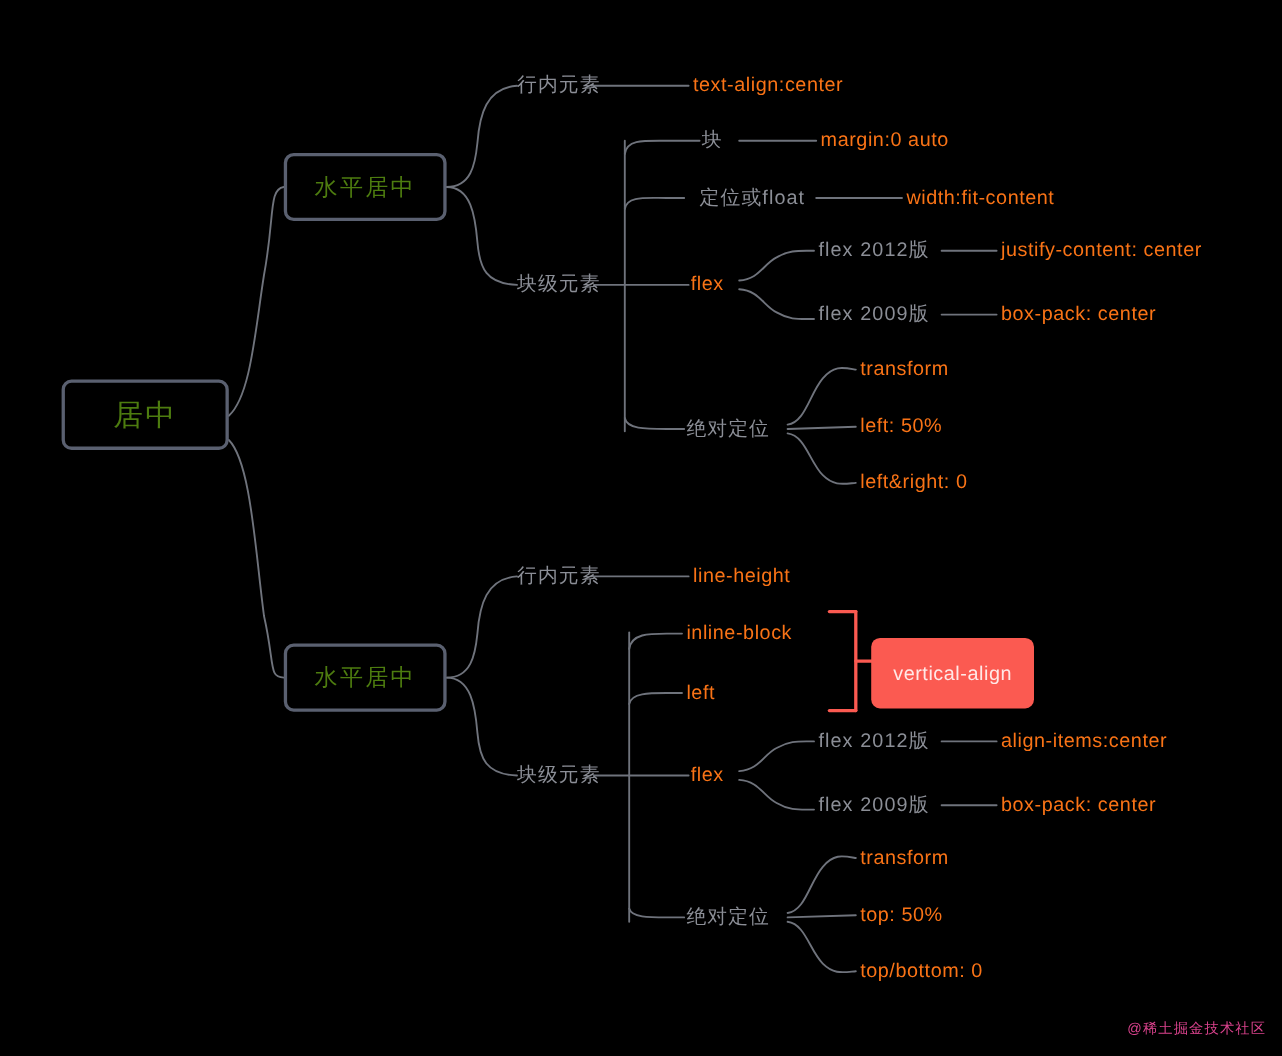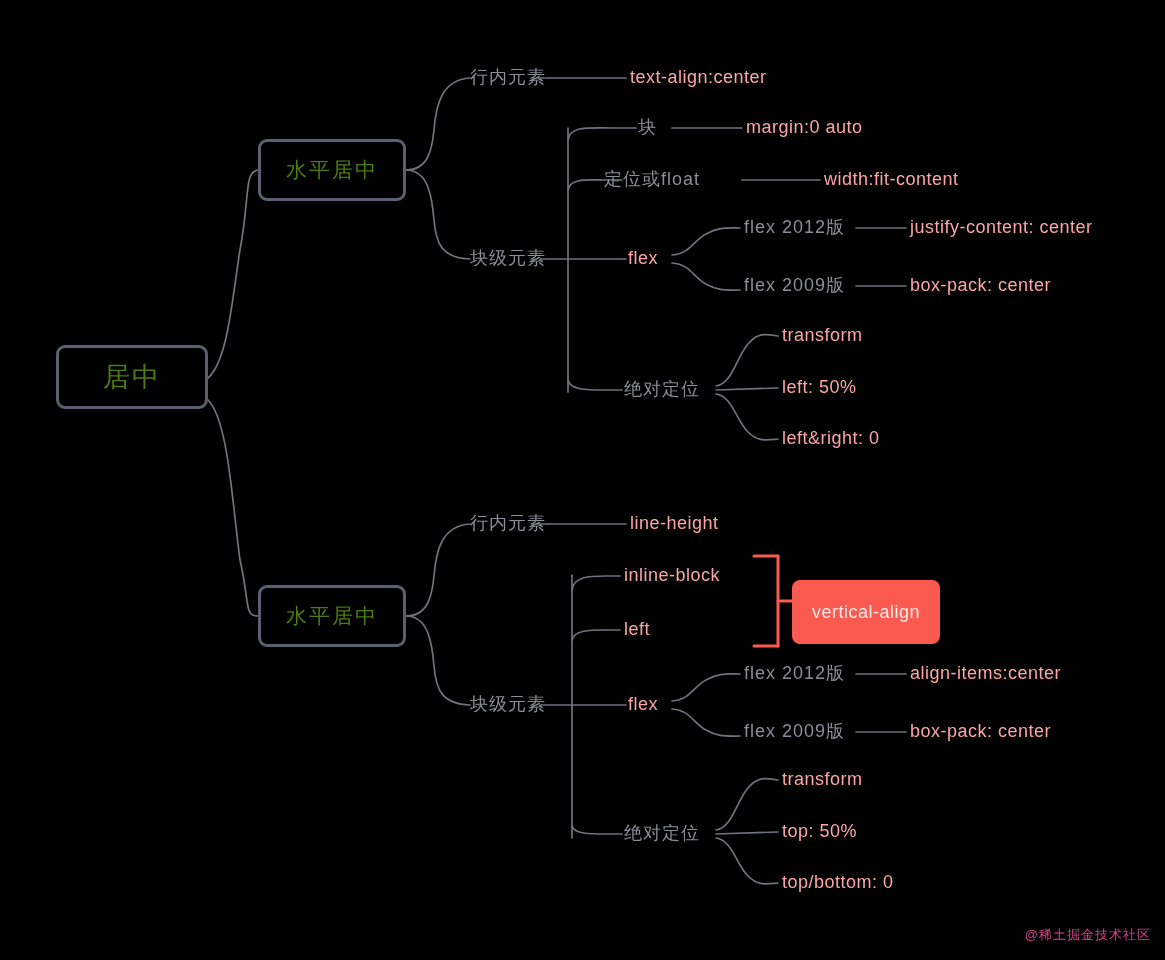--- a/index.html
+++ b/index.html
@@ -68,21 +68,21 @@
     font-size: 18px;
     white-space: nowrap;
     letter-spacing: 0.5px;
     line-height: 1;
   }
   .label.cn {
     color: #8b8e96;
     letter-spacing: 1px;
   }
   .label.leaf {
-    color: #fca5a5;
+    color: #f97316;
   }
 
   
   .badge {
     position: absolute;
     background: #fb5a51;
     color: #ffe9e7;
     border-radius: 8px;
     font-size: 18px;
     padding: 23px 20px;
@@ -182,21 +182,21 @@
   <div class="box-node main vertical">
     <span>水平居中</span>
   </div>
 
   <div class="label cn" style="left:470px; top:68px;">行内元素</div>
   <div class="label leaf" style="left:630px; top:68px;">text-align:center</div>
 
   <div class="label cn" style="left:638px; top:118px;">块</div>
   <div class="label leaf" style="left:746px; top:118px;">margin:0 auto</div>
 
-  <div class="label cn" style="left:604px; top:170px;">定位或float</div>
+  <div class="label cn" style="left:636px; top:170px;">定位或float</div>
   <div class="label leaf" style="left:824px; top:170px;">width:fit-content</div>
 
   <div class="label cn" style="left:470px; top:249px;">块级元素</div>
   <div class="label leaf" style="left:628px; top:249px;">flex</div>
 
   <div class="label cn" style="left:744px; top:218px;">flex 2012版</div>
   <div class="label leaf" style="left:910px; top:218px;">justify-content: center</div>
 
   <div class="label cn" style="left:744px; top:276px;">flex 2009版</div>
   <div class="label leaf" style="left:910px; top:276px;">box-pack: center</div>

